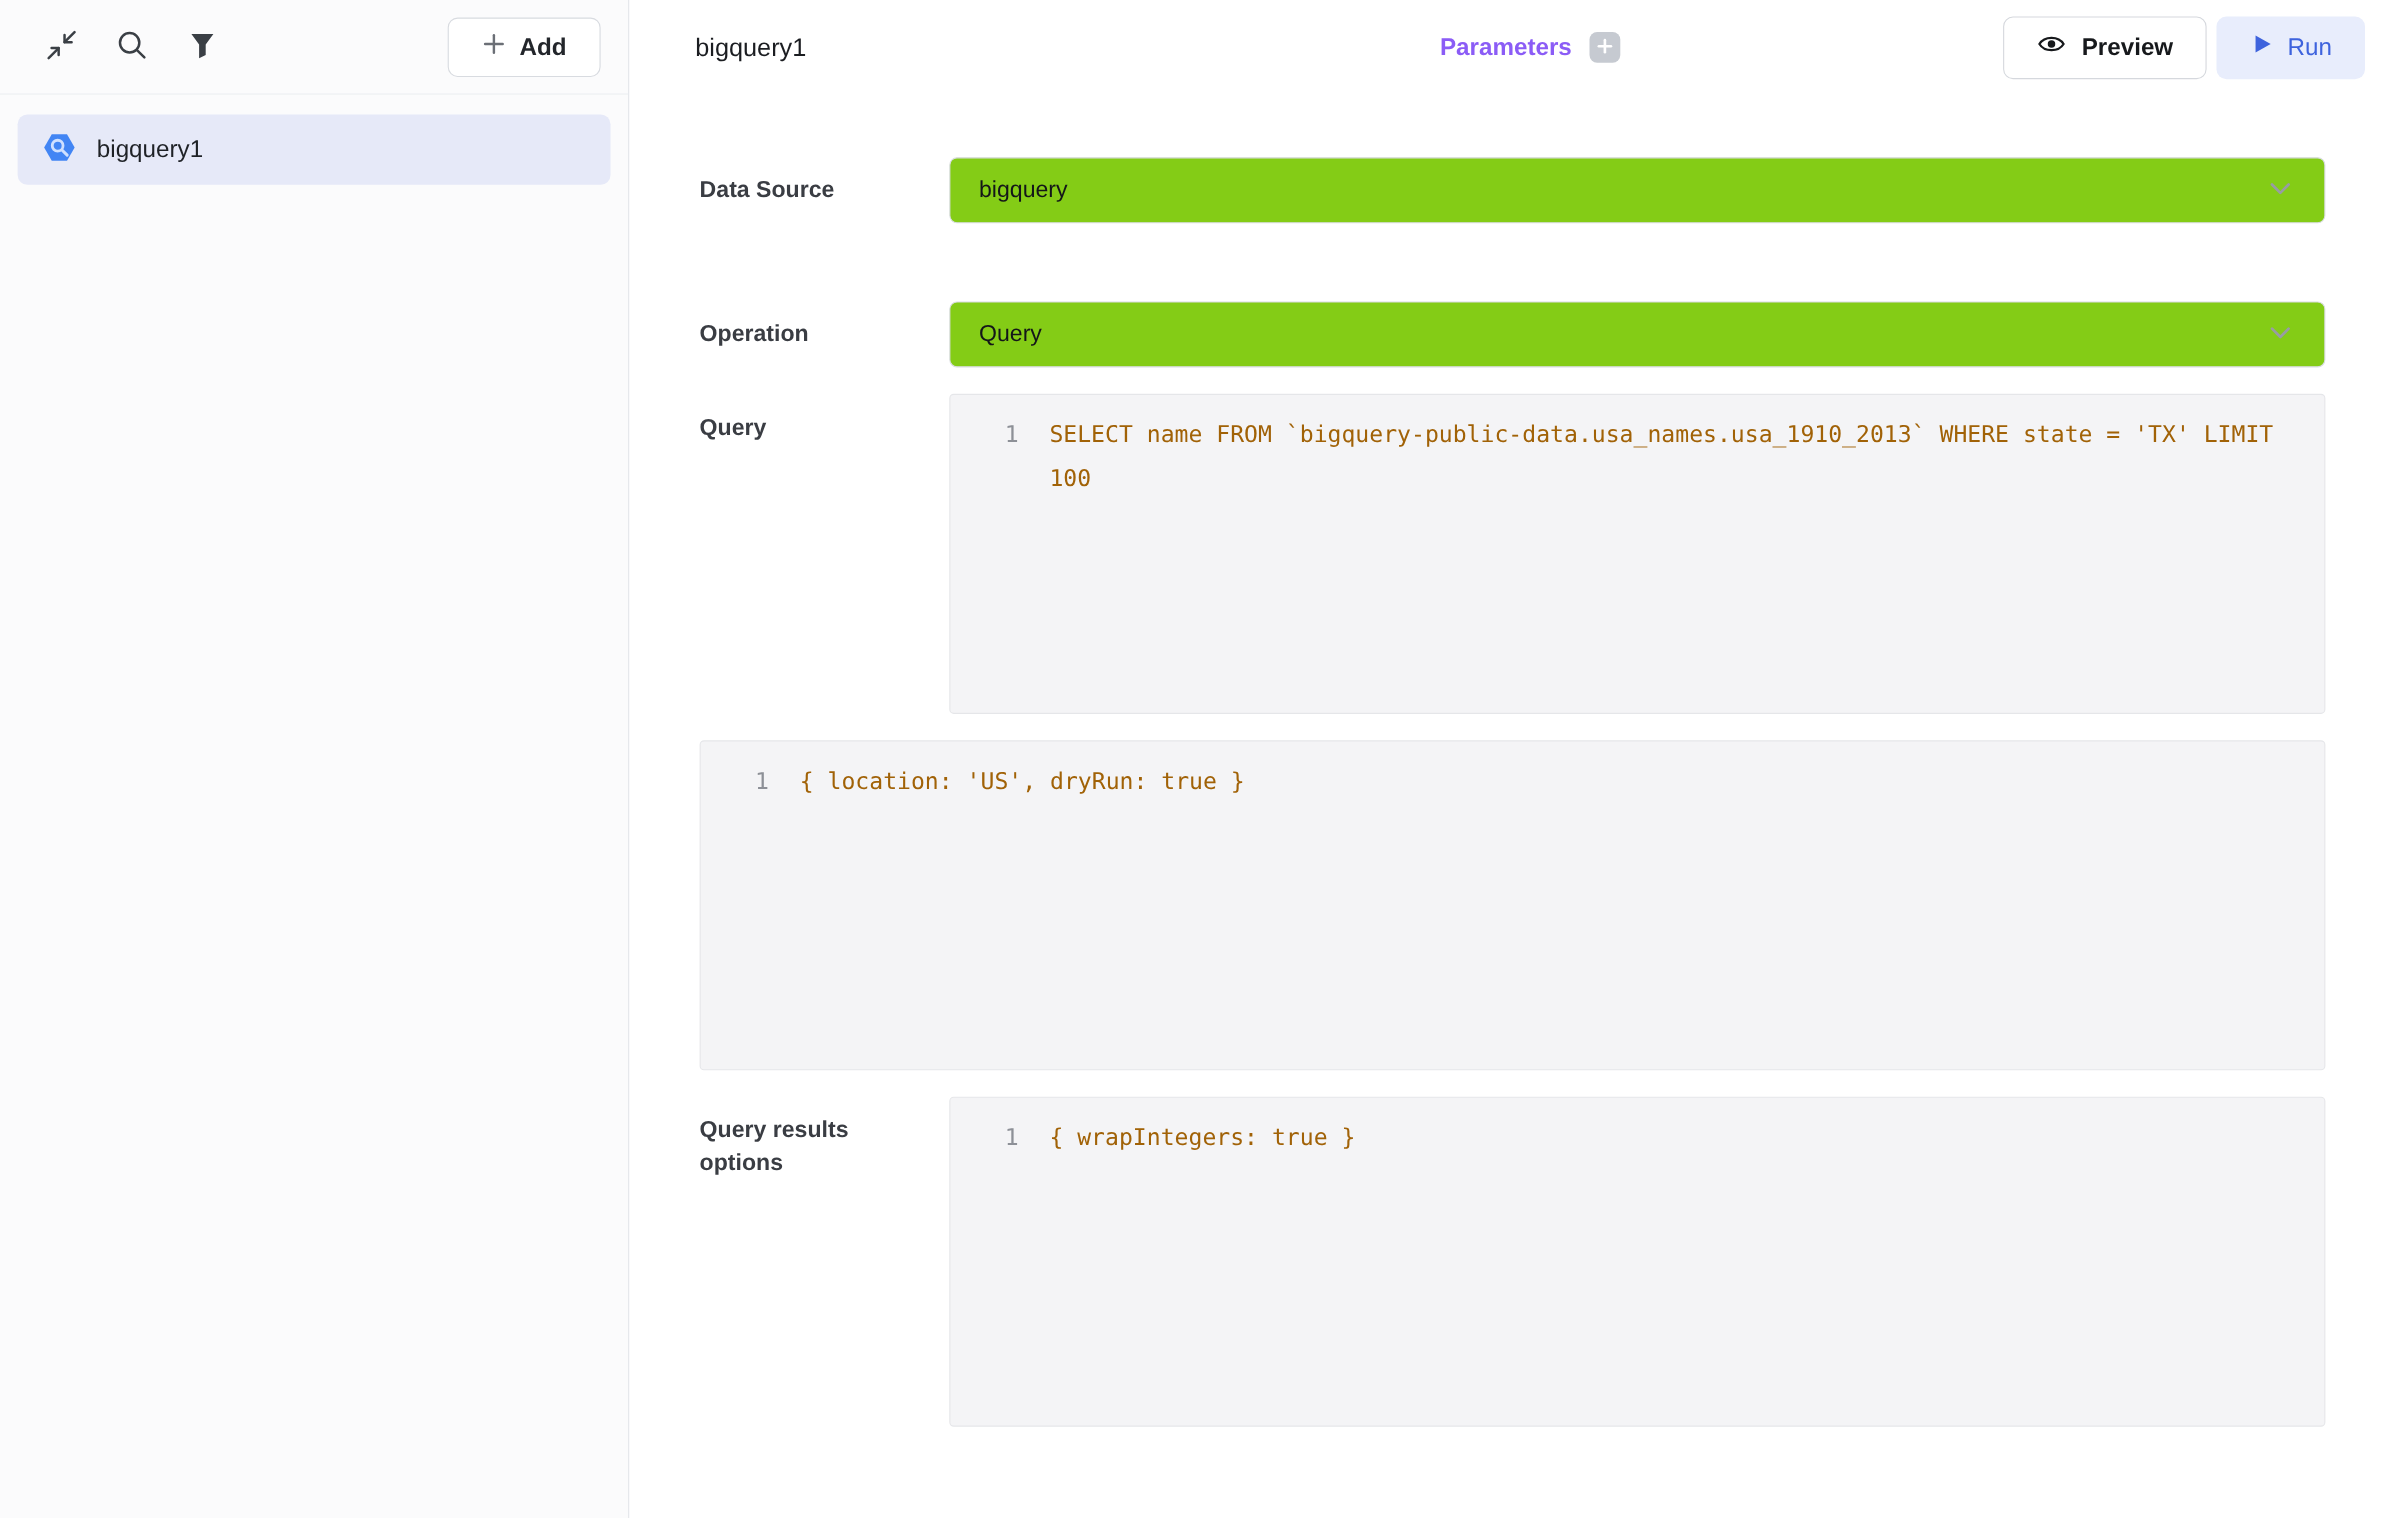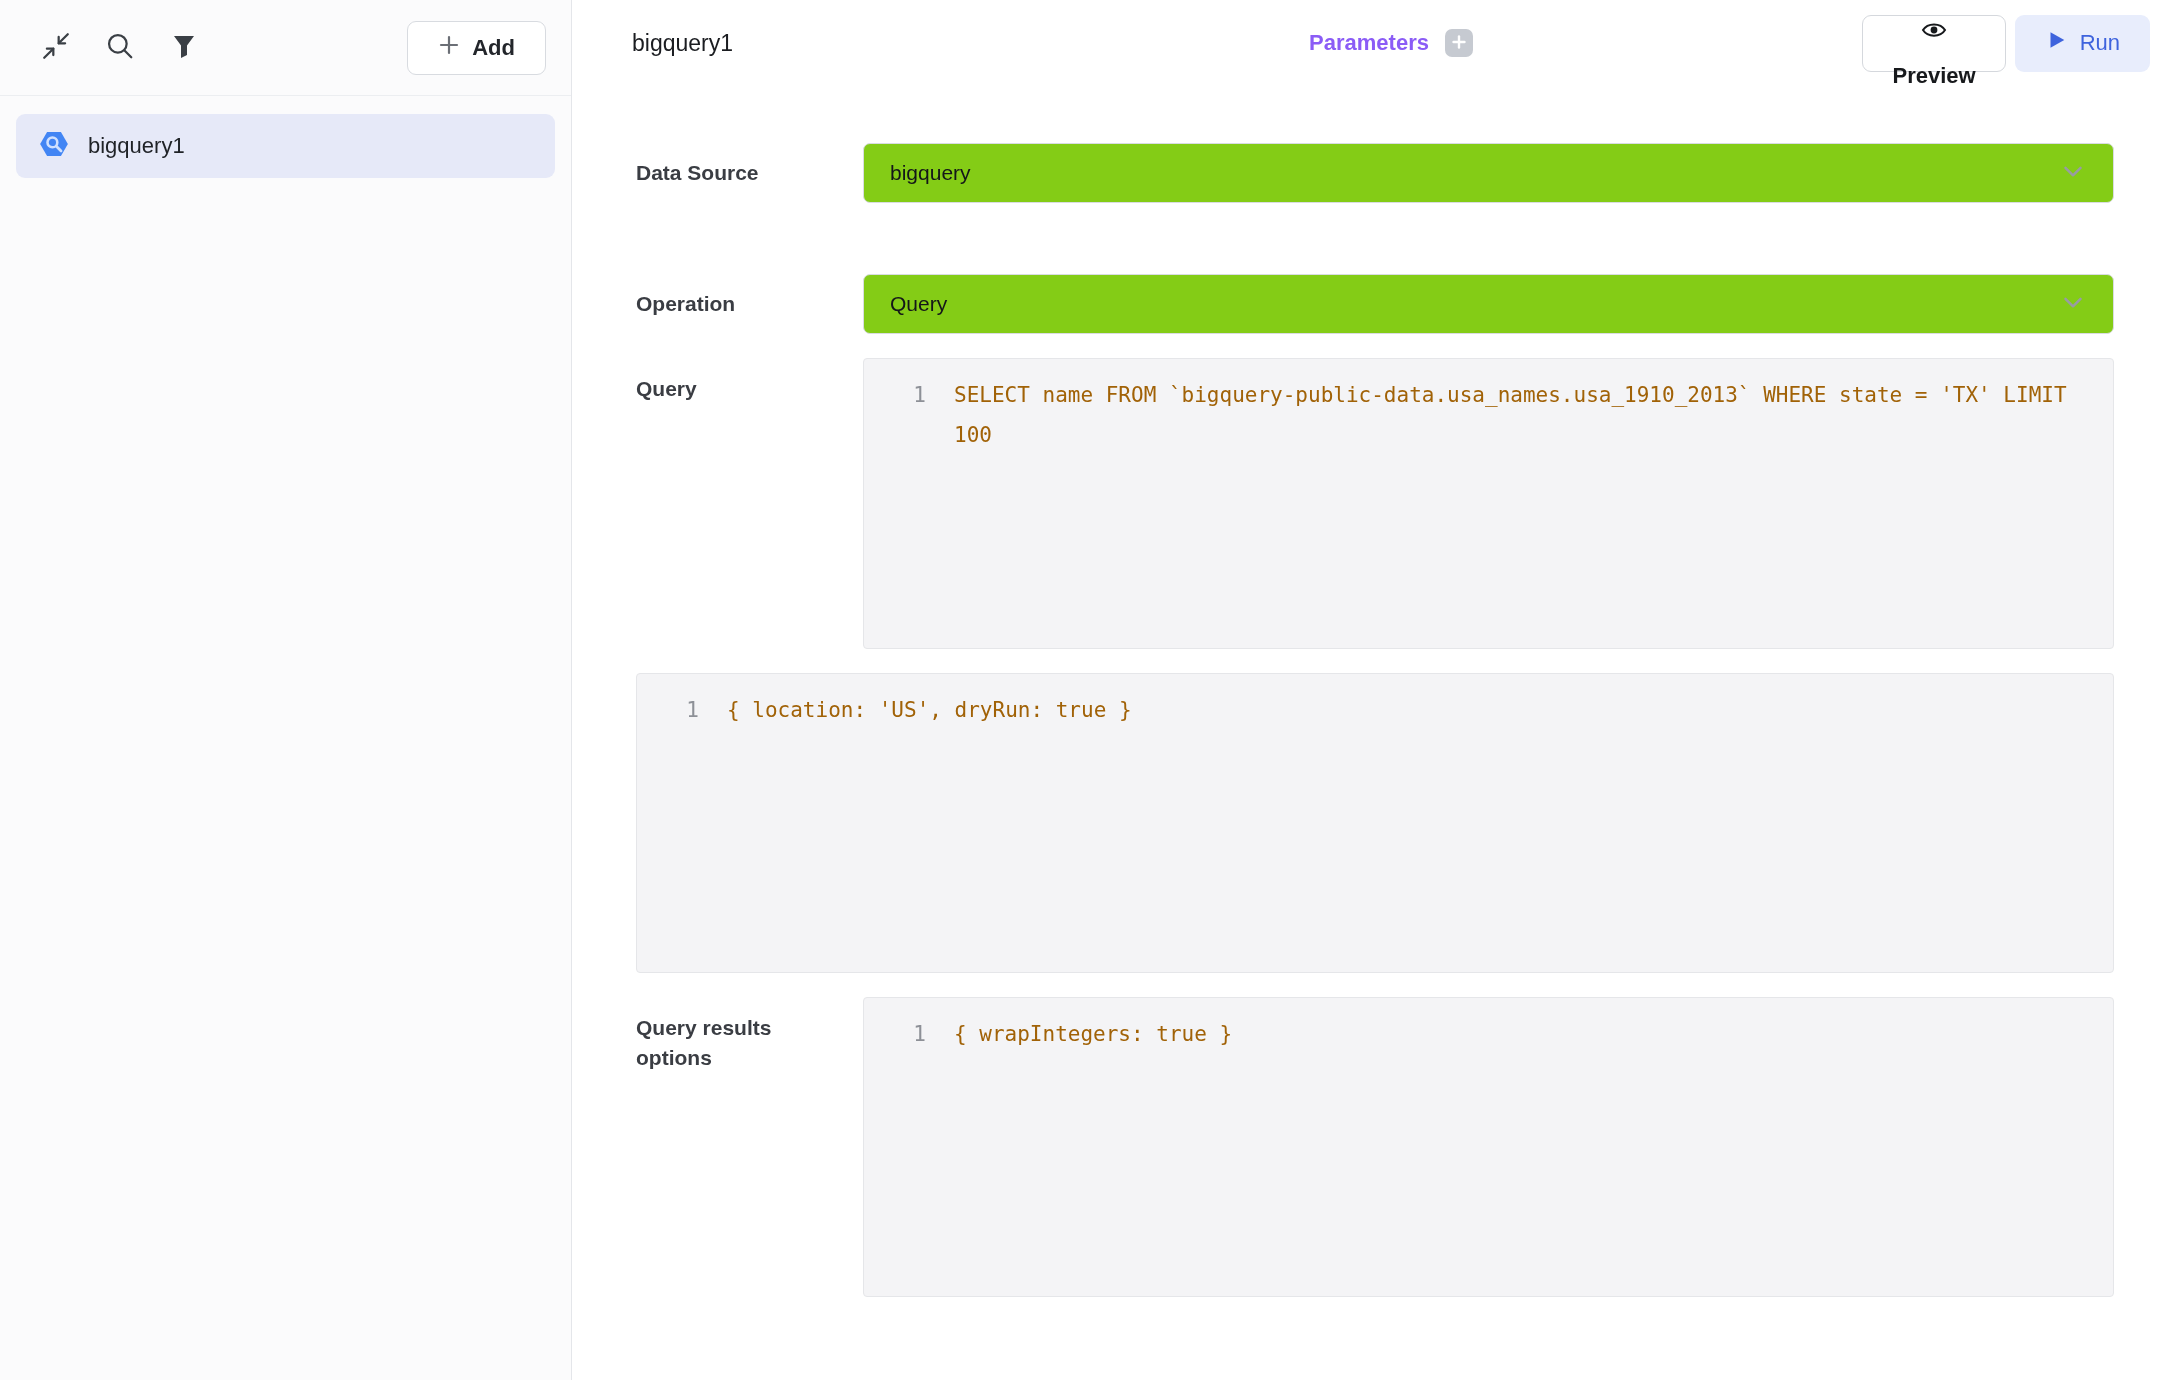--- a/index.html
+++ b/index.html
@@ -3,21 +3,21 @@
 <meta charset="utf-8">
 <style>
   * { margin: 0; padding: 0; box-sizing: border-box; }
   html, body { width: 2184px; height: 1380px; overflow: hidden; background: #ffffff;
     font-family: "Liberation Sans", sans-serif; color: #1b1d21; }
   .app { display: flex; width: 2184px; height: 1380px; }
 
   
   .sidebar { width: 572px; min-width: 572px; height: 100%; background: #fbfbfc;
     border-right: 1px solid #e4e6ea; display: flex; flex-direction: column; }
-  .sidebar-header { height: 96px; display: flex; align-items: center; padding: 0 25px 0 34px;
+  .sidebar-header { height: 86px; display: flex; align-items: center; padding: 0 25px 0 34px;
     border-bottom: 1px solid #eceef1; }
   .icon-btn { width: 44px; height: 44px; display: flex; align-items: center; justify-content: center;
     border-radius: 8px; cursor: pointer; margin-right: 20px; background: transparent; border: none; }
   .add-btn { margin-left: auto; height: 54px; display: flex; align-items: center; gap: 12px;
     background: #ffffff; border: 1px solid #d8dbe0; border-radius: 9px; padding: 0 30px;
     font-size: 22px; font-weight: 700; color: #23262b; cursor: pointer;
     font-family: "Liberation Sans", sans-serif; }
   .sidebar-list { padding: 18px 16px; }
   .query-item { height: 64px; display: flex; align-items: center; gap: 18px; padding: 0 22px;
     background: #e6e9f8; border-radius: 9px; cursor: pointer; }
@@ -28,21 +28,21 @@
   .main-header { height: 86px; display: flex; align-items: center; padding: 0 34px 0 60px; }
   .header-left { flex: 1; display: flex; align-items: center; }
   .header-center { display: flex; align-items: center; gap: 16px; }
   .header-right { flex: 1; display: flex; align-items: center; justify-content: flex-end; gap: 9px; }
   .page-title { font-size: 23px; font-weight: 500; color: #1b1d21; }
   .params-label { font-size: 22px; font-weight: 700; color: #8b5cf6; }
   .plus-badge { width: 28px; height: 28px; border-radius: 7px; background: #c6cad1;
     display: flex; align-items: center; justify-content: center; cursor: pointer; border: none; }
   .preview-btn { height: 57px; display: flex; align-items: center; gap: 13px; background: #ffffff;
     border: 1px solid #d5d8dd; border-radius: 9px; padding: 0 29px; font-size: 22px; font-weight: 700;
-    color: #17191c; cursor: pointer; font-family: "Liberation Sans", sans-serif; flex-direction: column; }
+    color: #17191c; cursor: pointer; font-family: "Liberation Sans", sans-serif; }
   .run-btn { height: 57px; display: flex; align-items: center; gap: 13px; background: #e8edfc;
     border: none; border-radius: 9px; padding: 0 30px; font-size: 22px; font-weight: 400;
     color: #3e63dd; cursor: pointer; font-family: "Liberation Sans", sans-serif; }
 
   
   .form { flex: 1; padding: 57px 70px 0 64px; overflow: hidden; }
   .form-row { display: flex; margin-bottom: 24px; }
   .form-row.gap-lg { margin-bottom: 71px; }
   .form-row.center { align-items: center; }
   .form-label { width: 180px; min-width: 180px; margin-right: 47px; font-size: 21px;

